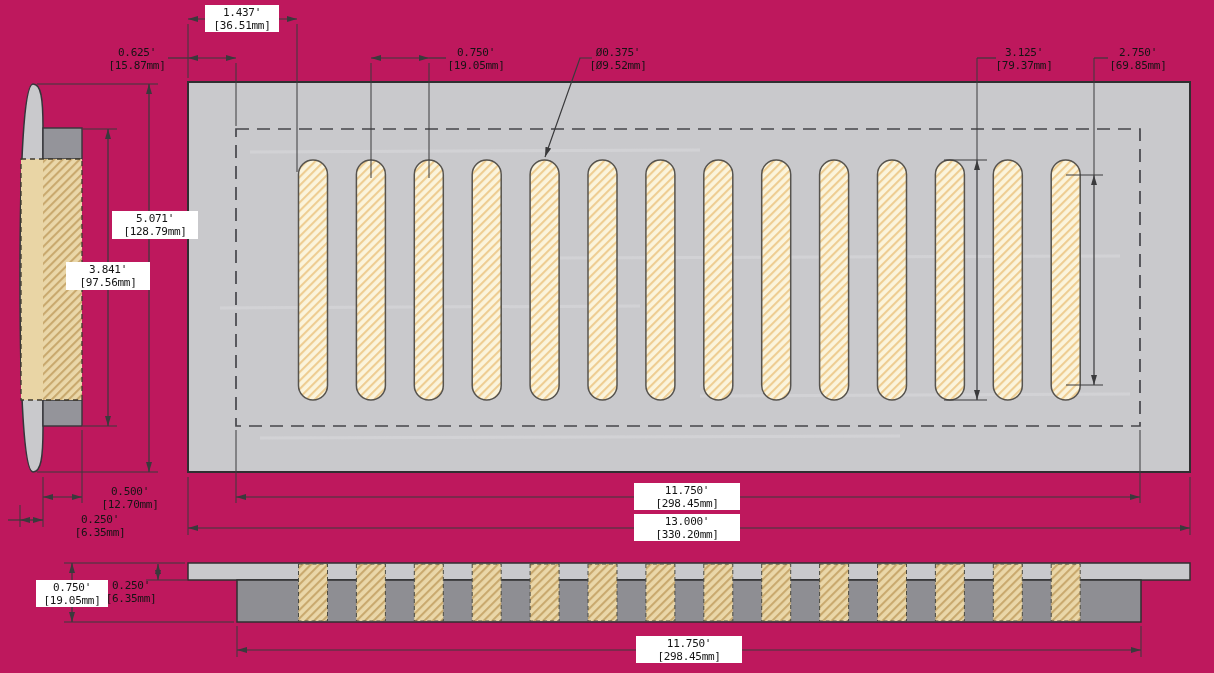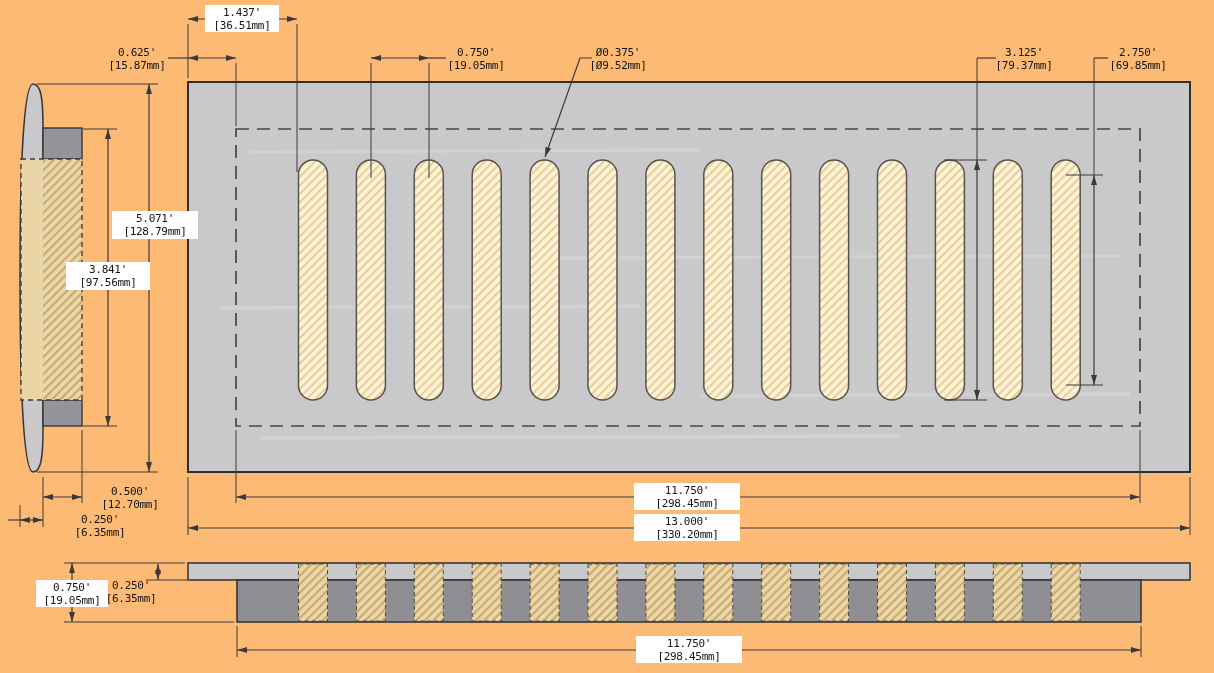--- a/index.html
+++ b/index.html
@@ -1,16 +1,16 @@
 <!DOCTYPE html>
 <html><head>
 <meta charset="utf-8">
 <style>
   html,body{margin:0;padding:0;background:#ffffff;}
-  .stage{position:relative;width:1214px;height:673px;background:#fdba74;overflow:hidden;}
+  .stage{position:relative;width:1214px;height:673px;background:#be185d;overflow:hidden;}
   svg text{
     font-family:"DejaVu Sans Mono","Liberation Mono",monospace;
     font-size:11px;
     letter-spacing:-0.3px;
     fill:#141414;
   }
   .dimline{stroke:#3a3a3c;stroke-width:1.2;fill:none;}
   .extline{stroke:#3a3a3c;stroke-width:1;fill:none;}
   .txtbg{fill:#ffffff;}
 </style>

